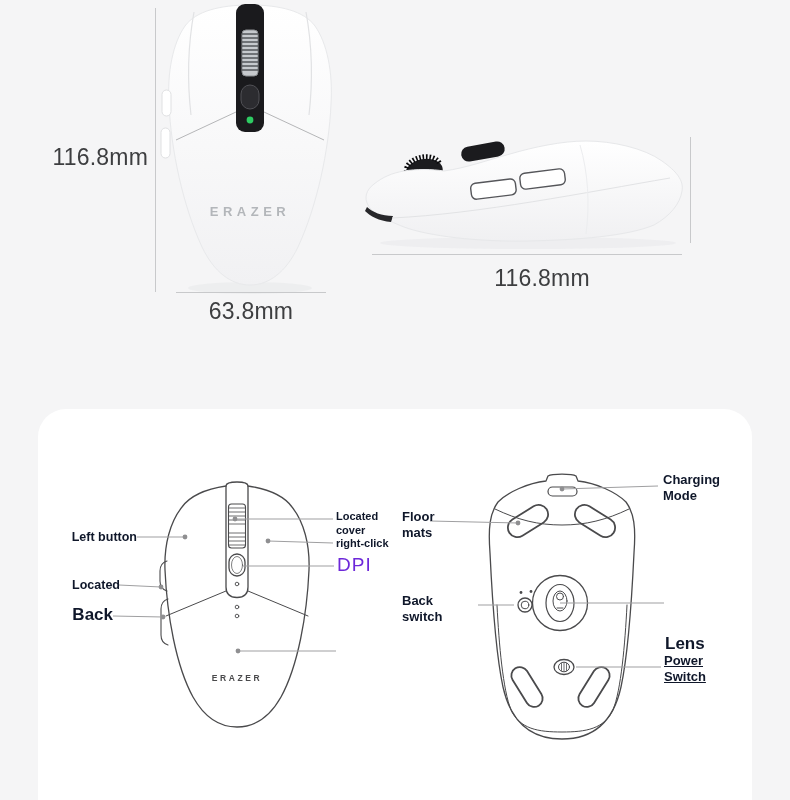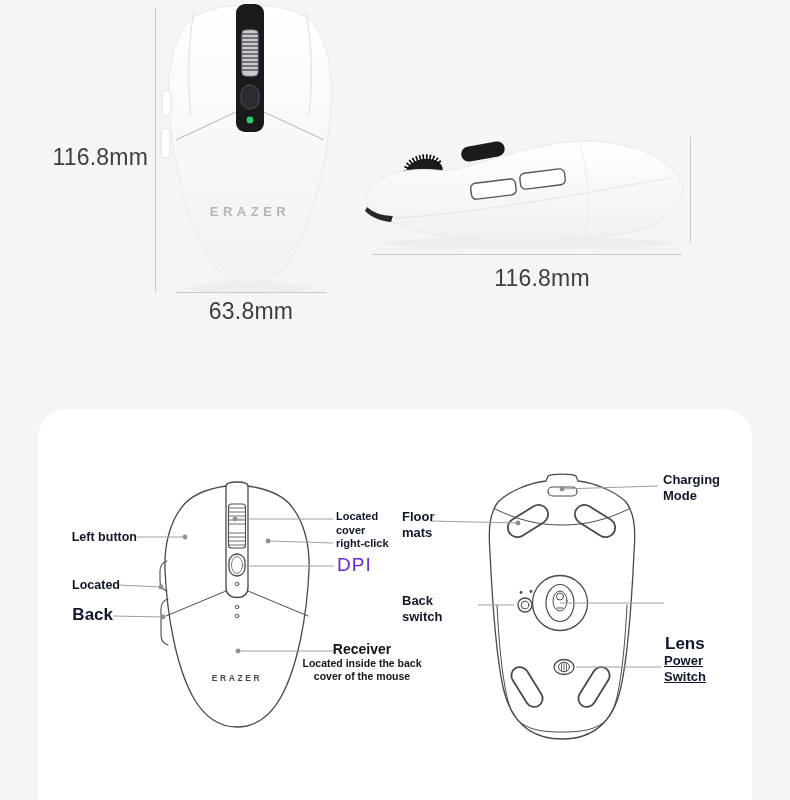--- a/index.html
+++ b/index.html
@@ -168,25 +168,20 @@
     <div>cover</div>
     <div>right-click</div>
   </div>
 
   <div class="dpi-label" style="left:337px;top:554px;">DPI</div>
 
   <div class="callout sm ra" style="left:40px;top:578px;width:80px;">Located</div>
 
   <div class="callout lg ra" style="left:40px;top:605px;width:73px;">Back</div>
 
-  <div class="receiver" style="left:298px;top:641px;width:128px;">
-    <div class="t">Receiver</div>
-    <div class="d">Located inside the back</div>
-    <div class="d">cover of the mouse</div>
-  </div>
 
   <div class="callout" style="left:663px;top:472px;">
     <div>Charging</div>
     <div>Mode</div>
   </div>
 
   <div class="callout" style="left:402px;top:509px;">
     <div>Floor</div>
     <div>mats</div>
   </div>

